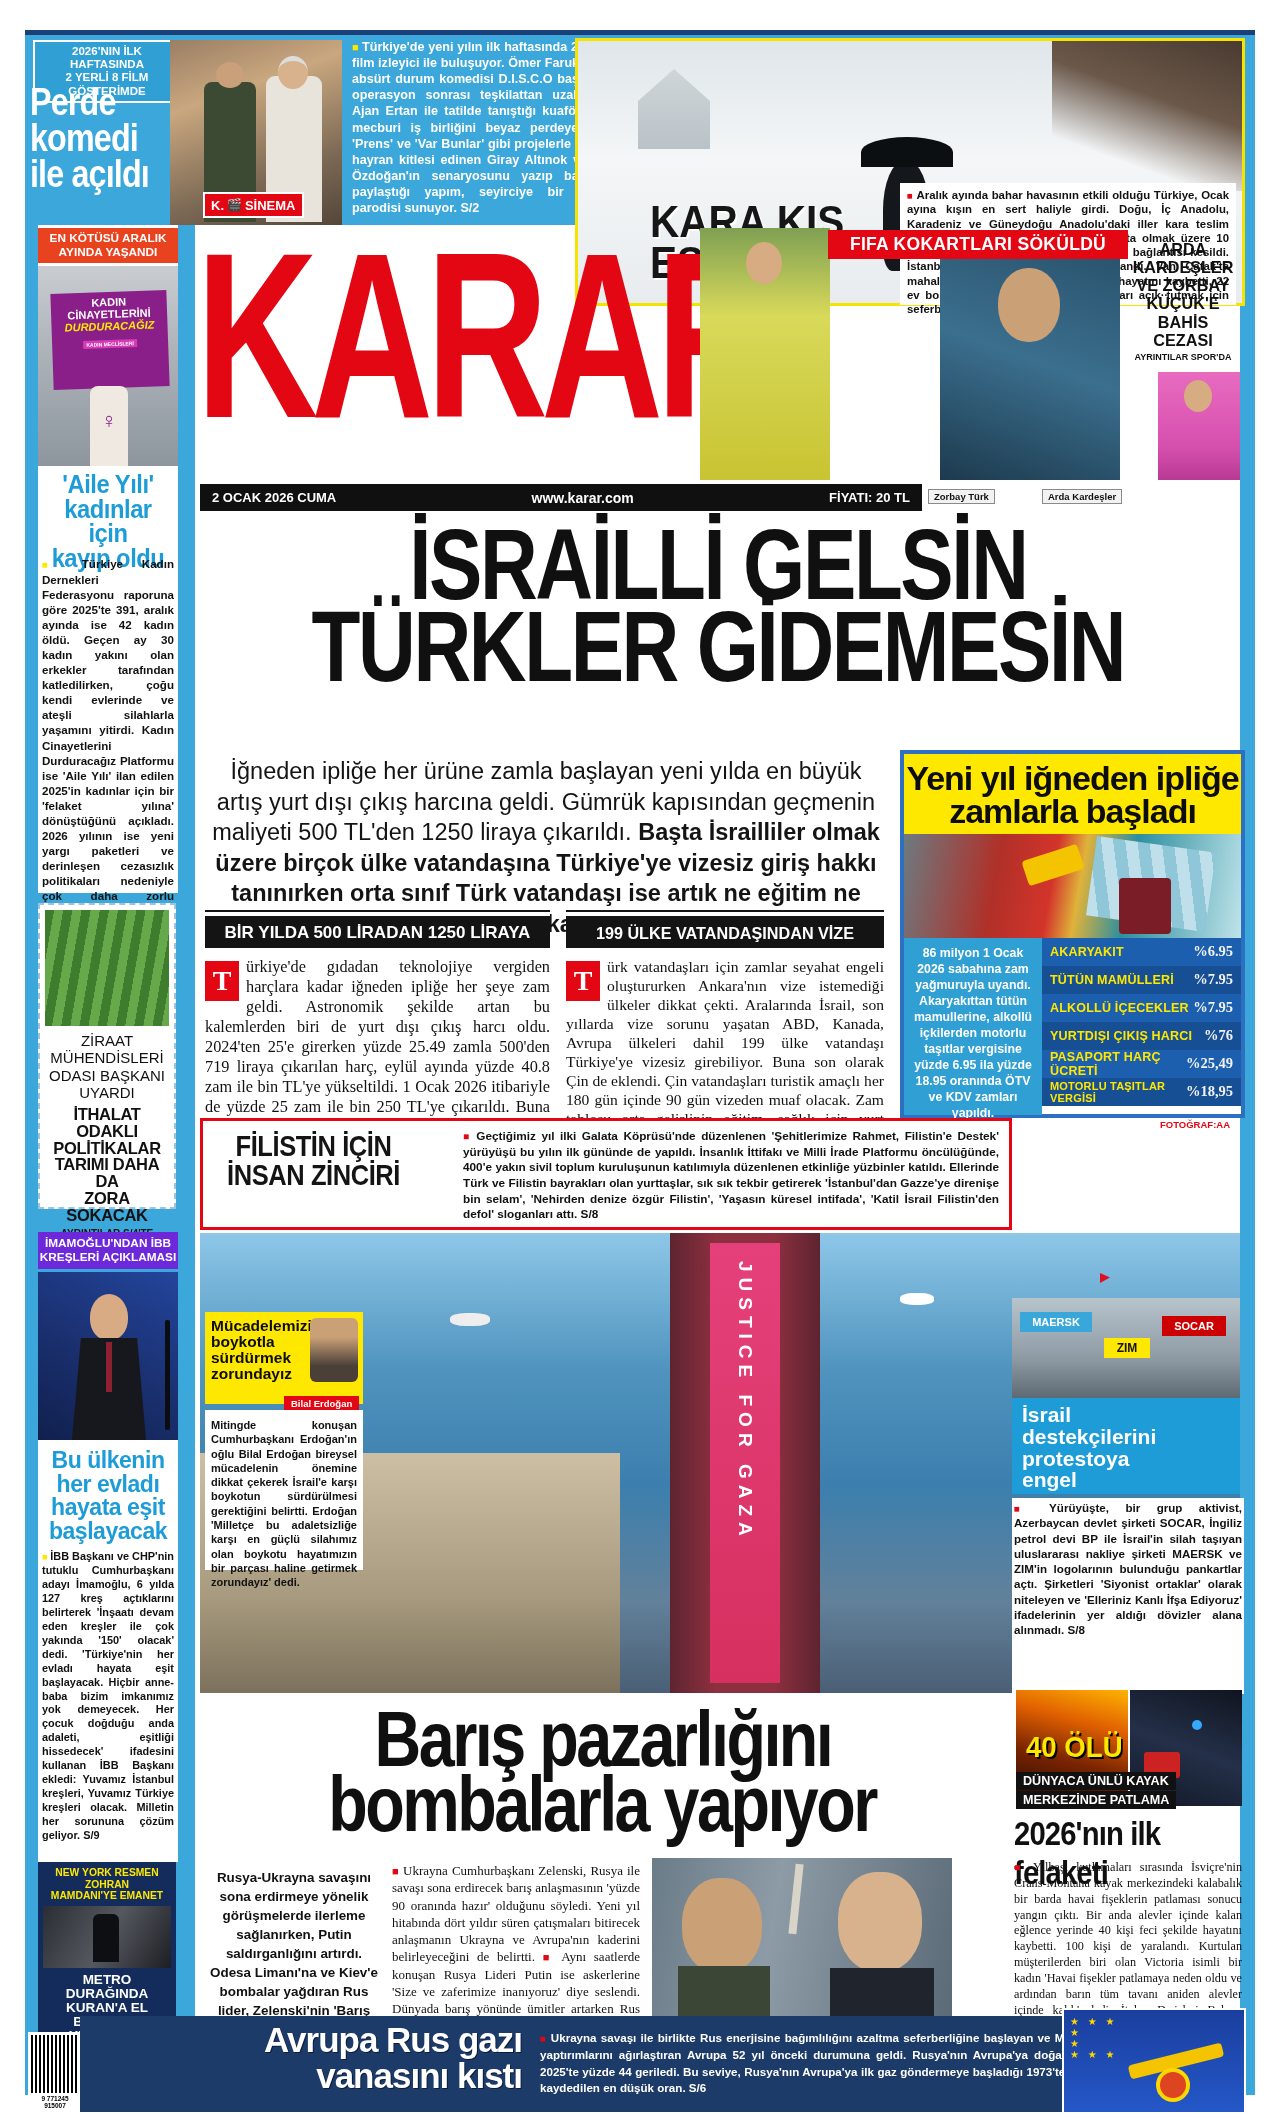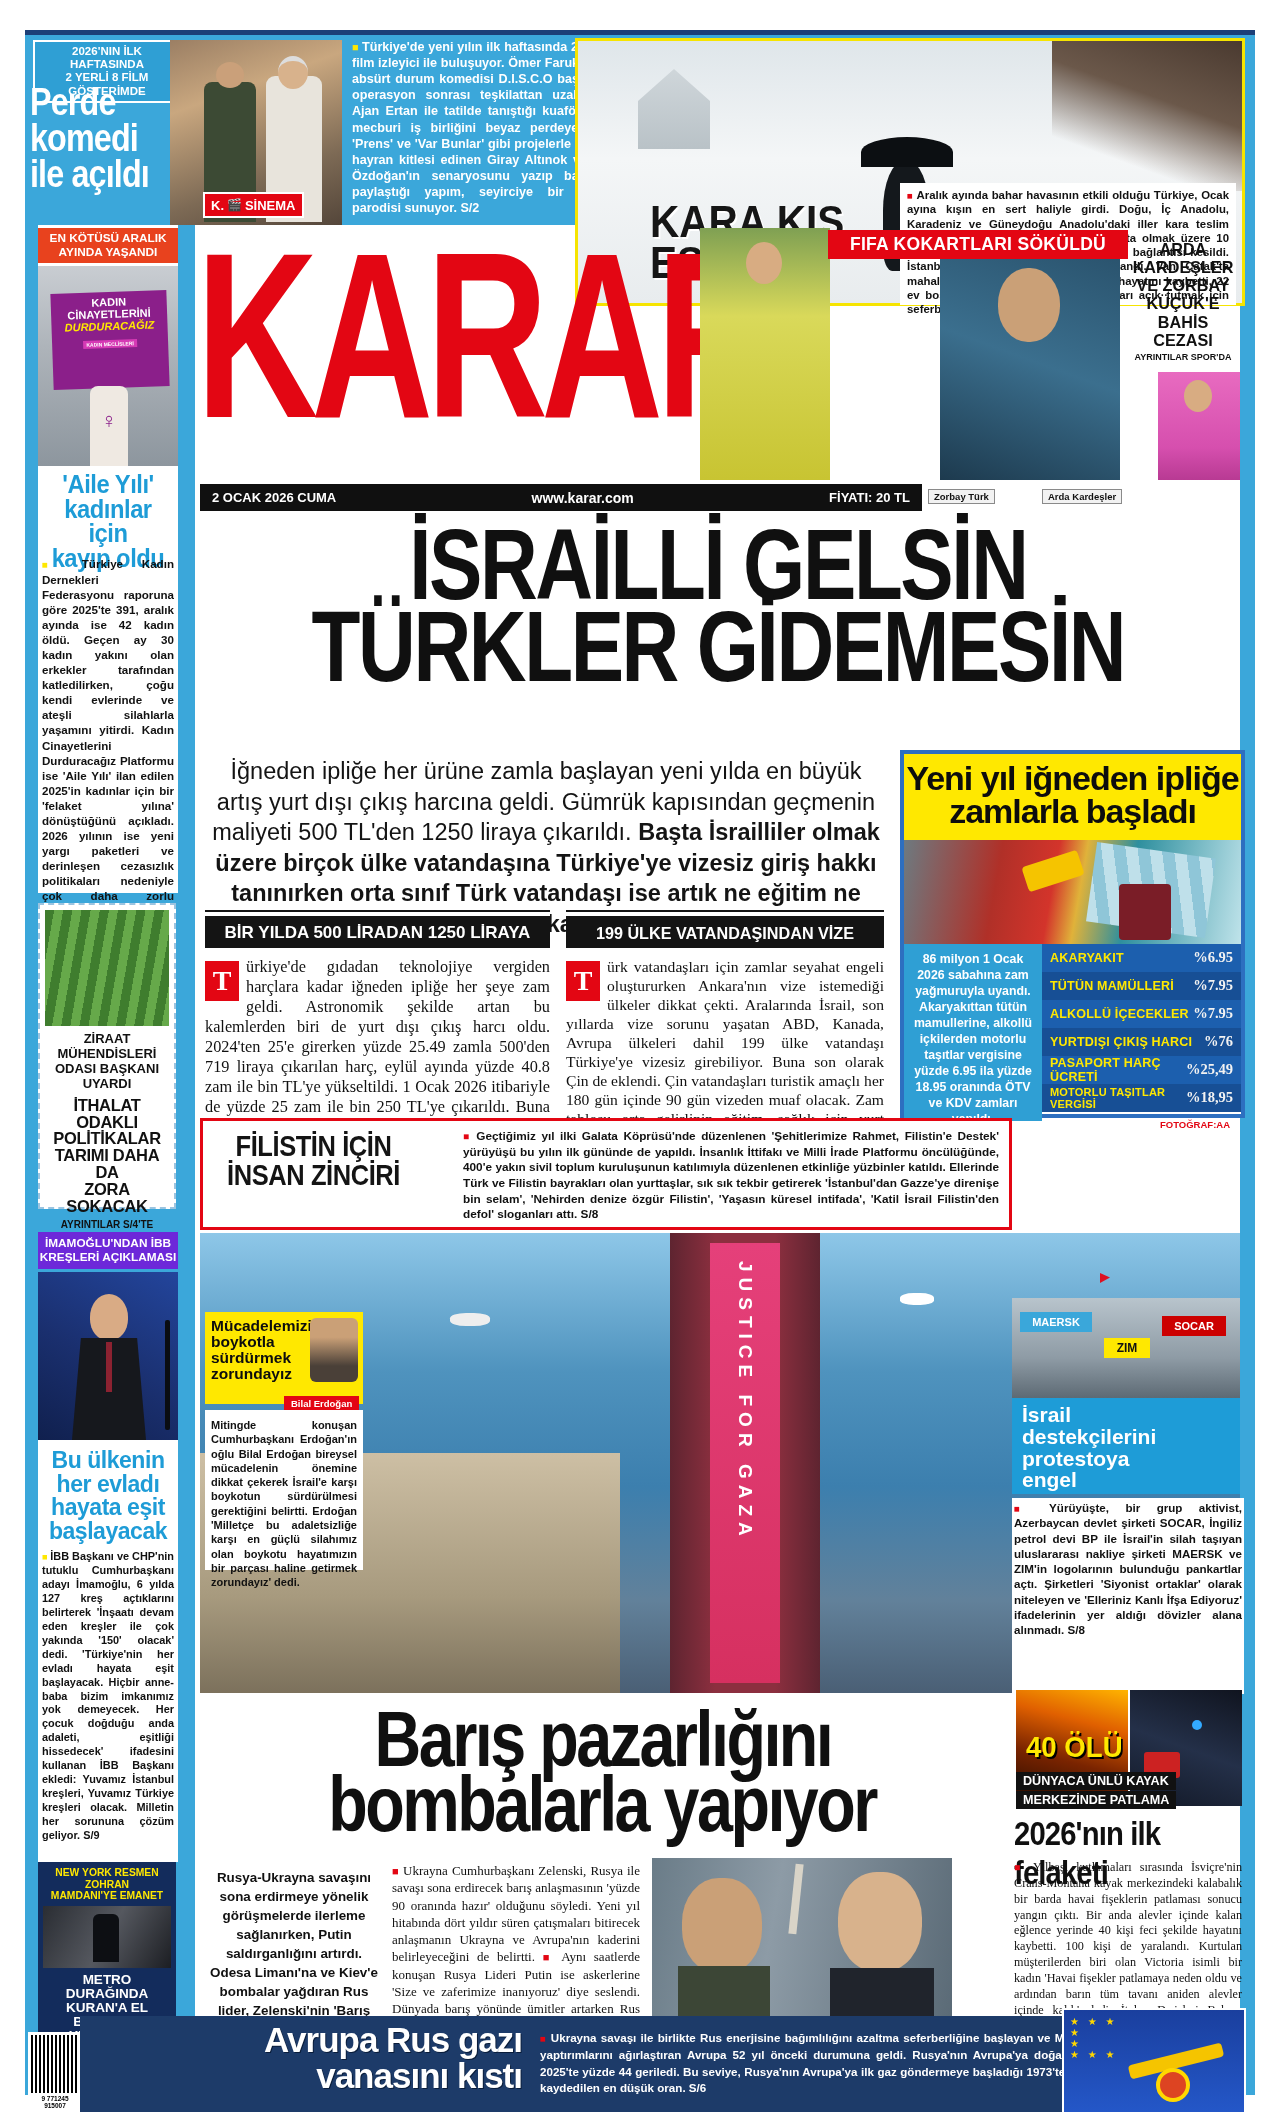--- a/index.html
+++ b/index.html
@@ -75,21 +75,21 @@
       <div class="cen" style="color:#8b1f8a;font-size:22px;line-height:70px">♀</div>
     </div>
   </div>
   <div class="abs cen pre condC" style="left:40px;top:472px;width:136px;color:#1e9cd7;font-weight:900;font-size:25px;line-height:.98;transform:scaleX(.95);letter-spacing:-.5px">'Aile Yılı'
 kadınlar için
 kayıp oldu</div>
   <div class="abs jus ysq" style="left:42px;top:556px;width:132px;height:332px;color:#111;font-weight:700;font-size:11.6px;line-height:1.3">Türkiye Kadın Dernekleri Federasyonu raporuna göre 2025'te 391, aralık ayında ise 42 kadın öldü. Geçen ay 30 kadın yakını olan erkekler tarafından katledilirken, çoğu kendi evlerinde ve ateşli silahlarla yaşamını yitirdi. Kadın Cinayetlerini Durduracağız Platformu ise 'Aile Yılı' ilan edilen 2025'in kadınlar için bir 'felaket yılına' dönüştüğünü açıkladı. 2026 yılının ise yeni yargı paketleri ve derinleşen cezasızlık politikaları nedeniyle çok daha zorlu geçeceği uyarısında bulundu. S/7</div>
 
   <div class="abs" style="left:38px;top:903px;width:138px;height:306px;background:#fff;border:2px dashed #9cc4e0;padding:5px;box-sizing:border-box">
     <div style="width:124px;height:116px;background:repeating-linear-gradient(100deg,#3f7d2e 0 9px,#66a94a 9px 18px)"></div>
-    <div class="cen pre" style="margin-top:6px;color:#111;font-weight:700;font-size:13px;line-height:1.15">ZİRAAT MÜHENDİSLERİ
+    <div class="cen pre" style="margin-top:6px;color:#111;font-weight:400;font-size:15px;line-height:1.15">ZİRAAT MÜHENDİSLERİ
 ODASI BAŞKANI UYARDI</div>
     <div class="cen pre" style="margin-top:5px;color:#111;font-weight:900;font-size:16.5px;line-height:1.02;letter-spacing:-.3px">İTHALAT ODAKLI
 POLİTİKALAR
 TARIMI DAHA DA
 ZORA SOKACAK</div>
     <div class="cen" style="margin-top:4px;color:#111;font-weight:800;font-size:10px">AYRINTILAR S/4'TE</div>
   </div>
 
   <div class="abs cen pre" style="left:38px;top:1232px;width:140px;padding:5px 0;background:#6d28d9;color:#fff;font-weight:900;font-size:11.8px;line-height:1.15">İMAMOĞLU'NDAN İBB
 KREŞLERİ AÇIKLAMASI</div>
@@ -167,21 +167,21 @@
     </div>
   </div>
   <div class="abs" style="left:566px;top:916px;width:318px">
     <div class="hdrbar" style="font-size:16.2px">199 ÜLKE VATANDAŞINDAN VİZE ALINMIYOR</div>
     <div class="serif jus" style="margin-top:9px;font-size:15.6px;line-height:1.22;color:#111">
       <span class="dropcap">T</span><span>ürk vatandaşları için zamlar seyahat engeli oluştururken Ankara'nın vize istemediği ülkeler dikkat çekti. Aralarında İsrail, son yıllarda vize sorunu yaşatan ABD, Kanada, Avrupa ülkeleri dahil 199 ülke vatandaşı Türkiye'ye vizesiz girebiliyor. Buna son olarak Çin de eklendi. Çin vatandaşları turistik amaçlı her 180 gün içinde 90 gün vizeden muaf olacak. Zam tablosu orta gelirlinin eğitim, sağlık için yurt dışına çıkışını zorlaştırırken yabancıya sağlanan kolaylığa kamuoyunda 'Kimse vatandaşı düşünmüyor' tepkisi yükseldi. S/5-8</span>
     </div>
   </div>
 
   <div class="abs" style="left:900px;top:750px;width:345px;height:368px;border:4px solid #2d6fc0;background:#fff;box-sizing:border-box">
-    <div class="cen pre" style="background:#ffe800;padding:8px 2px 12px;font-weight:900;font-size:34px;line-height:.97;color:#0d0d0d;letter-spacing:-1px">Yeni yıl iğneden ipliğe
+    <div class="cen pre" style="background:#ffe800;padding:8px 2px 6px;font-weight:900;font-size:34px;line-height:.97;color:#0d0d0d;letter-spacing:-1px">Yeni yıl iğneden ipliğe
 zamlarla başladı</div>
     <div style="height:104px;background:linear-gradient(100deg,#6d7a80 0%,#b03028 28%,#d3342b 44%,#e0b23a 52%,#2e8f9e 66%,#bfe3ea 100%);position:relative">
       <div class="abs" style="left:120px;top:18px;width:58px;height:26px;background:#f5c400;border-radius:4px;transform:rotate(-18deg)"></div>
       <div class="abs" style="right:30px;top:10px;width:120px;height:80px;background:repeating-linear-gradient(75deg,#bfe0ea 0 12px,#8fc6d8 12px 24px);transform:rotate(8deg)"></div>
       <div class="abs" style="right:70px;top:44px;width:52px;height:56px;background:#7a1d27;border-radius:4px"></div>
     </div>
     <div style="display:flex;height:177px">
       <div class="cen" style="width:138px;background:#2f9fd4;color:#fff;font-weight:700;font-size:12.3px;line-height:1.3;padding:8px 6px;box-sizing:border-box">86 milyon 1 Ocak 2026 sabahına zam yağmuruyla uyandı. Akaryakıttan tütün mamullerine, alkollü içkilerden motorlu taşıtlar vergisine yüzde 6.95 ila yüzde 18.95 oranında ÖTV ve KDV zamları yapıldı.</div>
       <div style="flex:1;display:flex;flex-direction:column">
         <div class="zrow">

